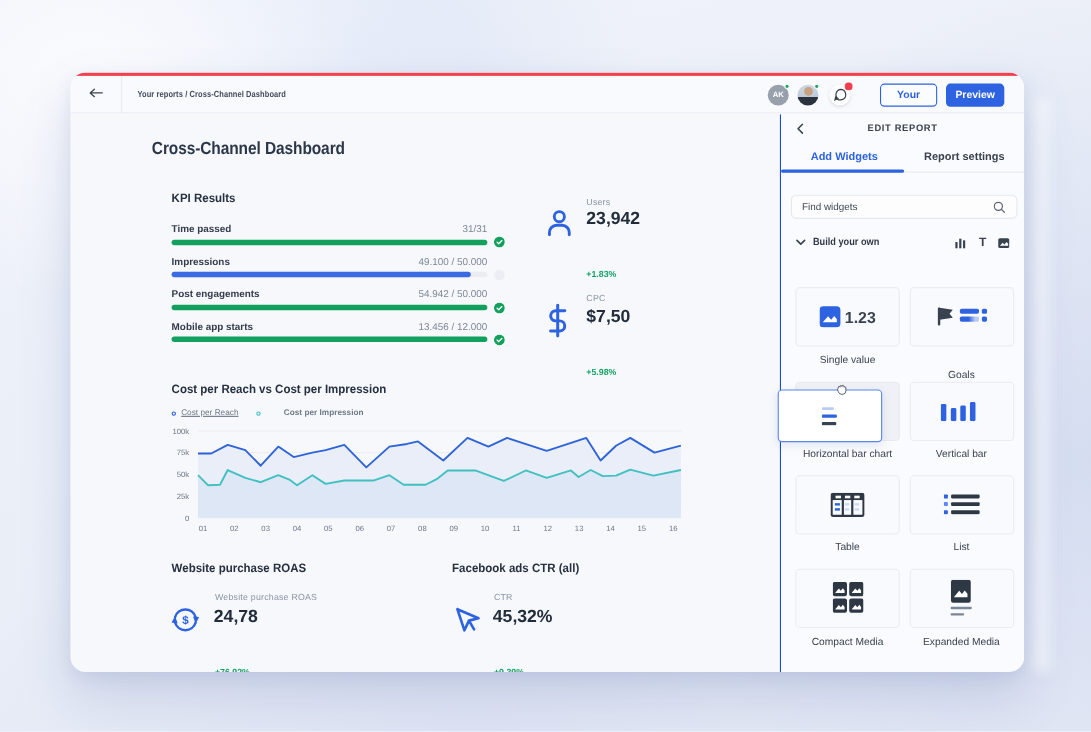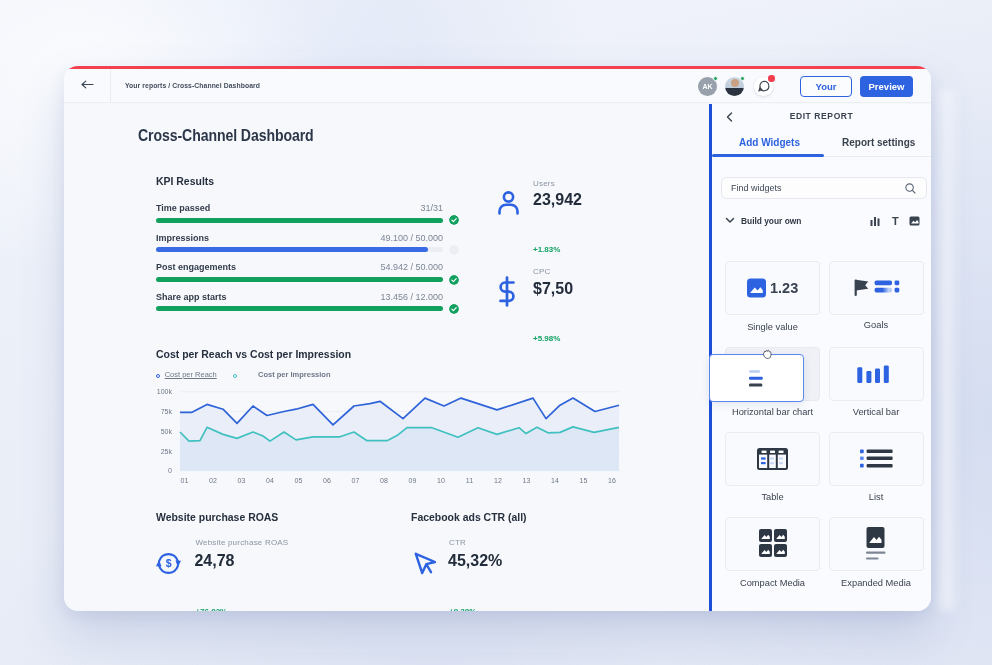--- a/index.html
+++ b/index.html
@@ -46,21 +46,21 @@
   .sec { position:absolute; font-size:11px; font-weight:700; color:#26303e; transform:scaleX(.95); transform-origin:left; white-space:nowrap; }
   .kpilabel { position:absolute; font-size:9px; font-weight:700; color:#333c4a; }
   .kpival { position:absolute; font-size:9px; color:#7d8695; text-align:right; right:0;}
   .bar { position:absolute; left:0; width:287px; height:4.5px; border-radius:3px; }
   .chk { position:absolute; width:10px; height:10px; border-radius:50%; }
   .tiny { font-size:8px; color:#8a94a3; letter-spacing:.2px;}
   .big { font-size:16px; font-weight:700; color:#222c3a; letter-spacing:0; }
   .delta { font-size:8px; font-weight:700; color:#12a163;margin-top:32px; }
 
   
-  .side { position:absolute; left:645px; top:38px; width:222px; height:507px; background:#fafbfe; border-left:3px solid #1d4ed8; }
+  .side { position:absolute; left:645px; top:38px; width:222px; height:507px; background:#fafbfe; border-left:1px solid #1d4ed8; }
   .sidehead { position:absolute; top:7px; width:100%; text-align:center; font-size:8.5px; font-weight:700; letter-spacing:.6px; color:#39424f; }
   .tab { position:absolute; top:33px; font-size:10px; font-weight:700; }
   .tabline { position:absolute; top:51.5px; left:0; width:100%; height:1px; background:#e9ecf3; }
   .tabact { position:absolute; top:50px; left:0; width:111.5px; height:3px; background:#2d62e0; border-radius:2px;}
   .search { position:absolute; left:9px; top:73px; width:206px; height:22px; background:#fdfdfe; border:1px solid #e5e8f0; border-radius:5px; }
   .search span { position:absolute; left:9px; top:4.5px; font-size:9px; color:#3f4856; }
   .byo { position:absolute; left:29px; top:110.5px; font-size:9.5px; font-weight:700; color:#2f3845; transform:scaleX(.88); transform-origin:left; white-space:nowrap;}
   .wcard { position:absolute; width:95px; height:54px; background:#f9fafd; border:1px solid #e9ecf2; border-radius:4px; }
   .wlabel { position:absolute; width:95px; text-align:center; font-size:9.3px; color:#3b4350; }
 </style>
@@ -111,21 +111,21 @@
         </svg>
 
       <div class="kpilabel" style="left:92px;top:158.3px;">Post engagements</div>
       <div class="kpival" style="left:92px;top:158.3px;width:287px;">54.942 / 50.000</div>
       <div class="bar" style="top:173.2px;left:92px;background:#12a05e;"></div>
       <svg class="chk" style="left:385.3px;top:170.6px;" viewBox="0 0 13 13">
           <circle cx="6.5" cy="6.5" r="6.5" fill="#12a05e"></circle>
           <path d="M3.7 6.6 l2 2 l3.7 -3.8" stroke="#fff" stroke-width="1.5" fill="none" stroke-linecap="round" stroke-linejoin="round"></path>
         </svg>
 
-      <div class="kpilabel" style="left:92px;top:187.9px;">Share app starts</div>
+      <div class="kpilabel" style="left:92px;top:187.9px;">Mobile app starts</div>
       <div class="kpival" style="left:92px;top:187.9px;width:287px;padding-left:20px;">13.456 / 12.000</div>
       <div class="bar" style="top:202.4px;left:92px;background:#12a05e;"></div>
       <svg class="chk" style="left:385.3px;top:199.8px;" viewBox="0 0 13 13">
           <circle cx="6.5" cy="6.5" r="6.5" fill="#12a05e"></circle>
           <path d="M3.7 6.6 l2 2 l3.7 -3.8" stroke="#fff" stroke-width="1.5" fill="none" stroke-linecap="round" stroke-linejoin="round"></path>
         </svg>
     </div>
 
     <svg style="position:absolute;left:432px;top:86px;" width="25" height="25" viewBox="0 0 25 25">
       <circle cx="12.5" cy="7" r="4.6" fill="none" stroke="#2d62e0" stroke-width="2.6"></circle>
@@ -263,21 +263,21 @@
               </linearGradient>
             </defs>
           <rect x="2.6" y="0.5" width="2.2" height="16.5" rx="1" fill="#39424f"></rect>
           <path d="M4 0.8 L16.2 2.6 L13.2 6.2 L16.2 9.8 L4 11.6 Z" fill="#39424f"></path>
           <rect x="22.6" y="1.6" width="17.4" height="4.6" rx="1.6" fill="#2d62e0"></rect>
           <rect x="42.6" y="1.6" width="4.7" height="4.6" rx="1.4" fill="#2d62e0"></rect>
           <rect x="22.6" y="8.8" width="17.4" height="4.6" rx="1.6" fill="url(#gbar)"></rect>
           <rect x="42.6" y="8.8" width="4.7" height="4.6" rx="1.4" fill="#2d62e0"></rect>
         </svg>
       </div>
-      <div class="wlabel" style="left:116.5px;top:216px;">Goals</div>
+      <div class="wlabel" style="left:116.5px;top:232px;">Goals</div>
 
       <div class="wcard" style="left:13px;top:242.5px;background:#eff1f6;border-color:#e7eaf0;"></div>
       <div class="wcard" style="left:-3px;top:250px;height:48px;background:#fff;border:1.4px solid #5b87ea;box-shadow:0 3px 8px rgba(60,90,160,.12);display:flex;align-items:center;justify-content:center;">
         <svg width="15" height="17" viewBox="0 0 15 17">
           <rect x="0" y="0.2" width="11" height="2.6" rx="1.2" fill="#b9ccf4"></rect>
           <rect x="0" y="6.8" width="13.8" height="3" rx="1.2" fill="#2d62e0"></rect>
           <rect x="0" y="13.6" width="13.3" height="3" rx="1.2" fill="#39424f"></rect>
         </svg>
       </div>
       <svg style="position:absolute;left:49.5px;top:244.5px;" width="11" height="11" viewBox="0 0 11 11">

